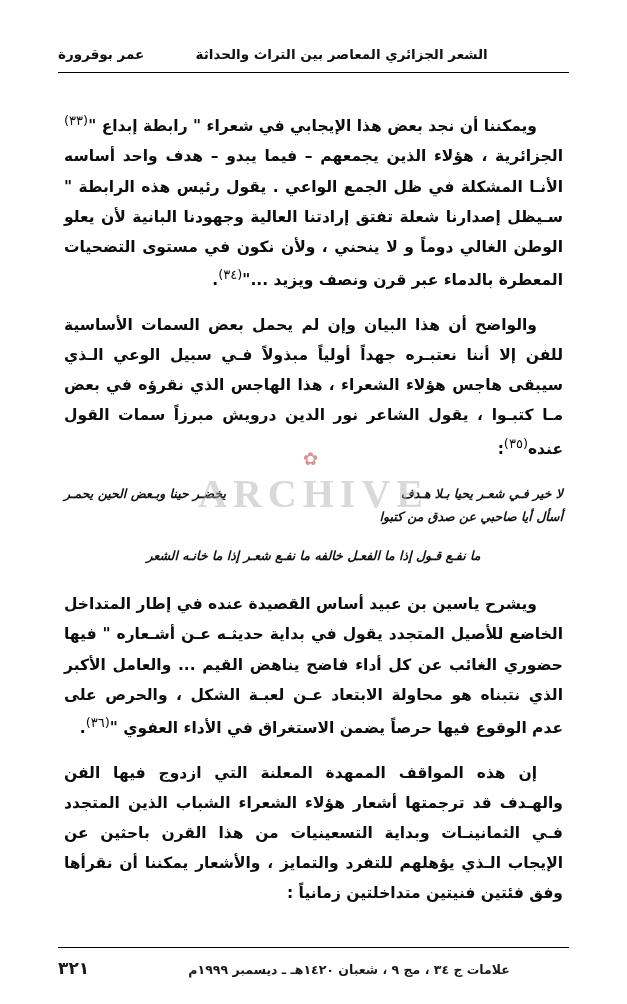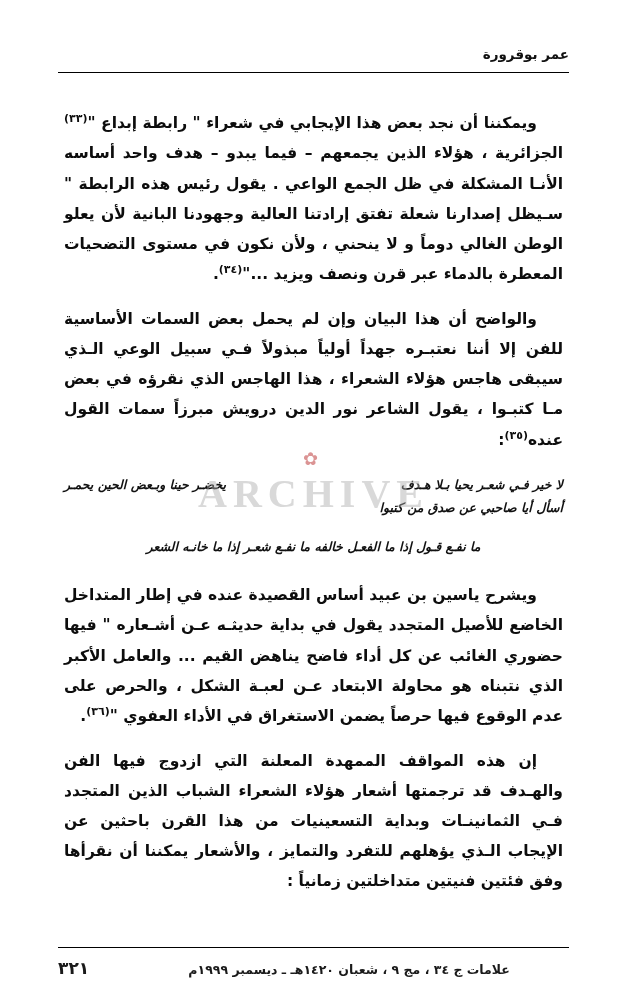--- a/index.html
+++ b/index.html
@@ -64,23 +64,23 @@
     font-size: 15.5px;
     line-height: 1.95;
     font-weight: bold;
     text-align: justify;
     text-justify: inter-word;
     letter-spacing: 0;
     color: #0d0d0d;
   }
   p.para.indent { text-indent: 26px; }
   sup.note {
-    font-size: 11px;
+    font-size: 13px;
     vertical-align: super;
-    font-weight: bold;
+    font-weight: normal;
   }
 
   
   .poem {
     position: relative;
     margin: 6px 0 16px 0;
     padding: 4px 0 6px 0;
     direction: rtl;
   }
   .poem-line {
@@ -175,20 +175,21 @@
     text-align: center;
     padding-left: 40px;
   }
 </style>
 </head>
 <body>
 
 <div class="page">
 
   <div class="header">
+    <div class="hdr-center">الشعر الجزائري المعاصر بين التراث والحداثة</div>
     <div class="hdr-left">عمر بوقرورة</div>
   </div>
   <div class="header-rule"></div>
 
   <div class="content">
 
     <p class="para indent">
       <span>ويمكننا أن نجد بعض هذا الإيجابي في شعراء " رابطة إبداع "</span><sup class="note">(٣٣)</sup>
       <span>الجزائرية ، هؤلاء الذين يجمعهم – فيما يبدو – هدف واحد أساسه الأنـا المشكلة في ظل الجمع الواعي . يقول رئيس هذه الرابطة " سـيظل إصدارنا شعلة تفتق إرادتنا العالية وجهودنا البانية لأن يعلو الوطن الغالي دوماً و لا ينحني ، ولأن نكون في مستوى التضحيات المعطرة بالدماء عبر قرن ونصف ويزيد ..."</span><sup class="note">(٣٤)</sup><span>.</span>
     </p>

